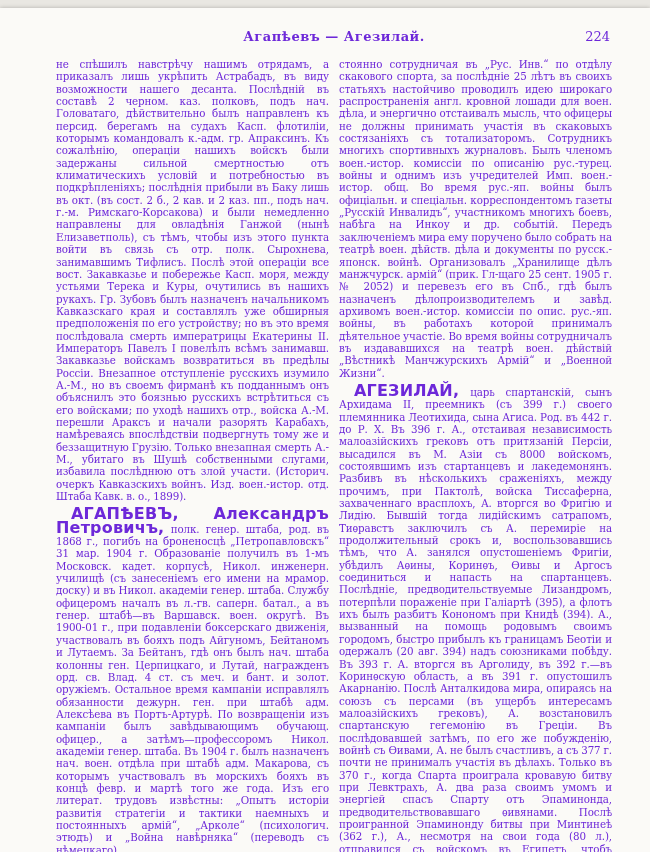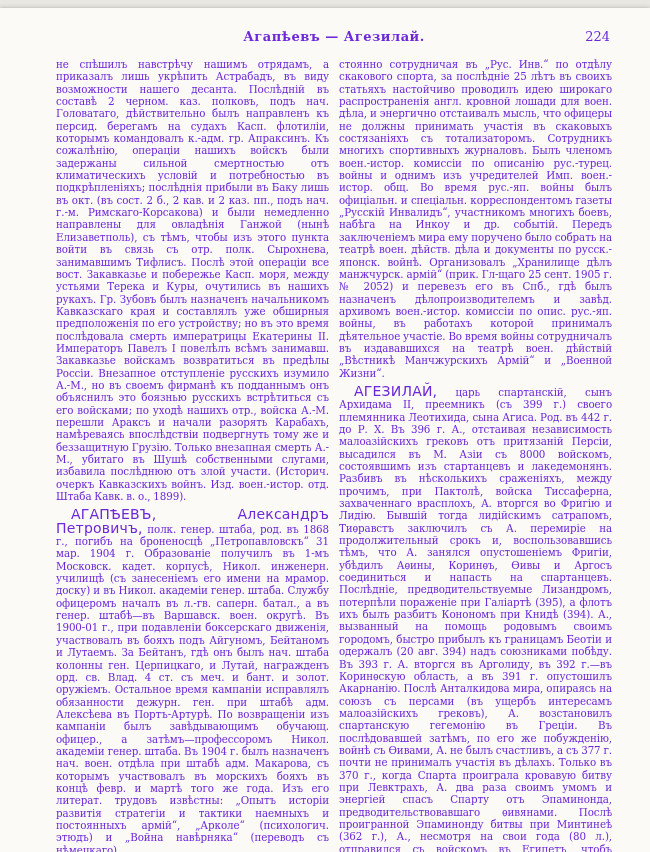--- a/index.html
+++ b/index.html
@@ -51,22 +51,22 @@
     text-align: justify;
     font-size: 10.3px;
     line-height: 12.35px;
     letter-spacing: -0.1px;
     word-spacing: -0.3px;
   }
   .col p { margin: 0; }
   p.entry { margin-top: 6px; text-indent: 15px; }
   .headword {
     font-family: "DejaVu Sans", sans-serif;
-    font-weight: normal;
-    font-size: 14px;
+    font-weight: bold;
+    font-size: 16px;
     letter-spacing: 0.2px;
   }
 </style>
 </head>
 <body>
 
 <div class="page">
 
   <div class="header">
     <span class="running-title">Агапѣевъ — Агезилай.</span>

